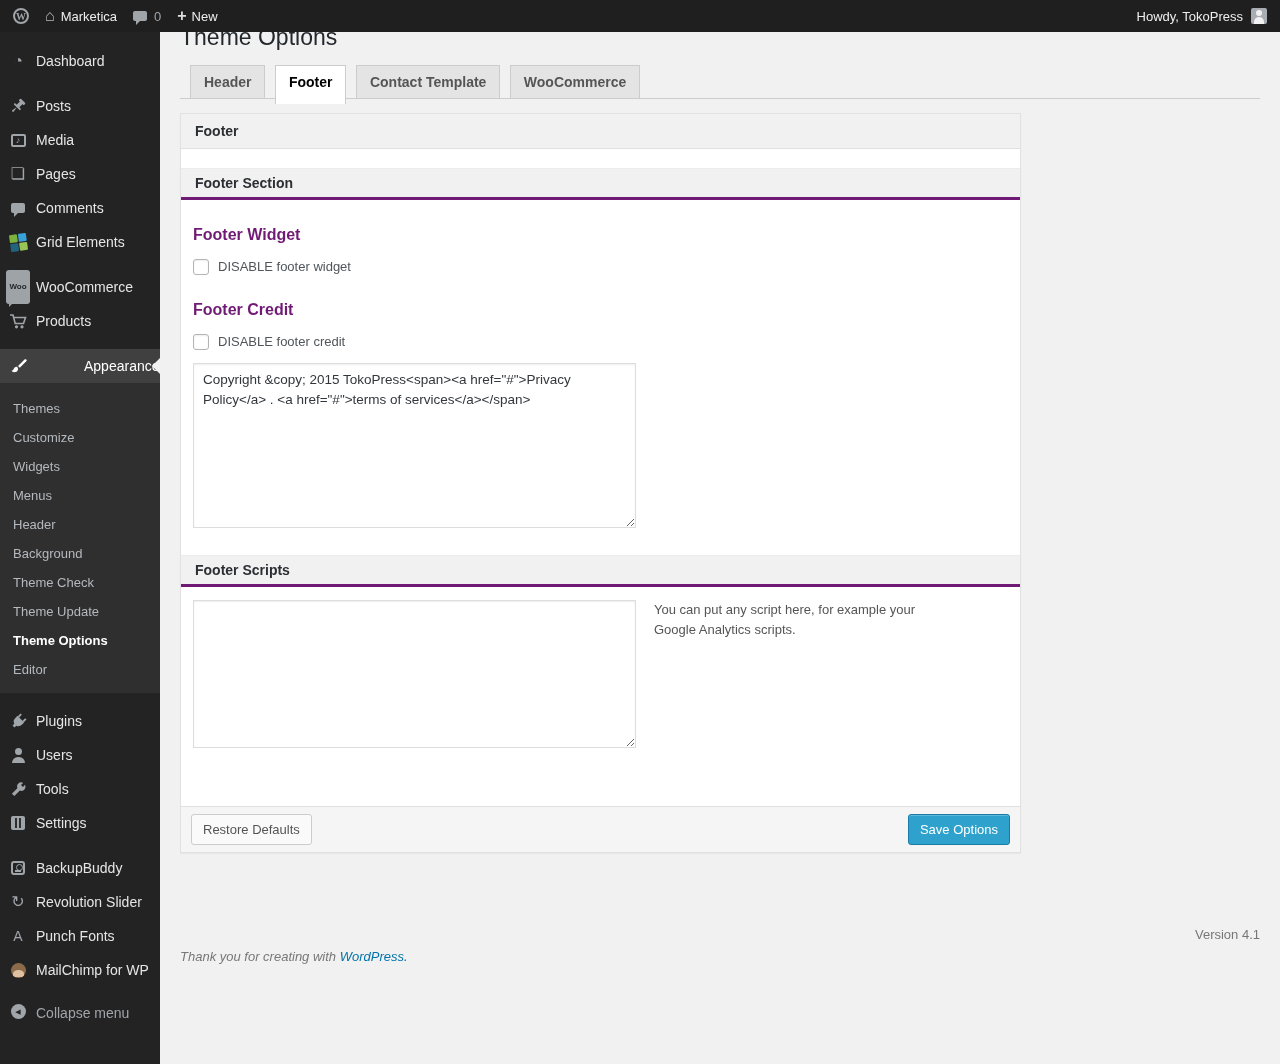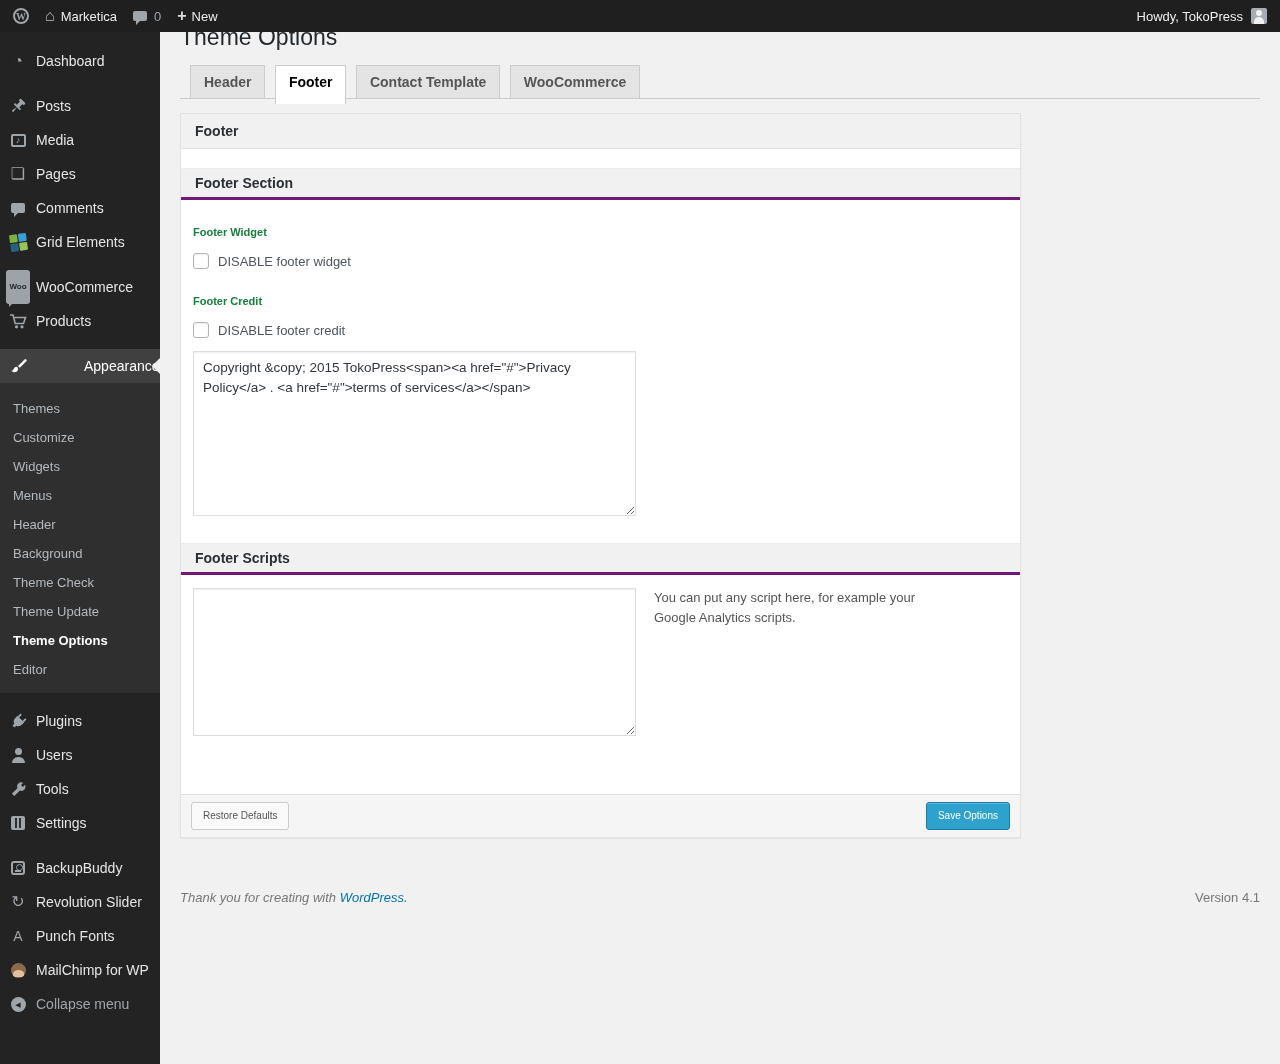--- a/index.html
+++ b/index.html
@@ -27,21 +27,21 @@
     border-radius:50%; background:#f1f1f1; }
   .avatar::after { content:""; position:absolute; top:9px; left:3px; width:10px; height:8px;
     border-radius:5px 5px 0 0; background:#f1f1f1; }
 
   
   .sidebar { position:absolute; top:32px; left:0; bottom:0; width:160px; background:#232323;
     padding-top:12px; }
   .spacer { height:11px; }
   .menu-item { height:34px; display:flex; align-items:center; font-size:14px; color:#e5e5e5;
     cursor:pointer; position:relative; }
-  .menu-item.dim { color:#a0a5aa; }
+  .menu-item.dim { color:#a0a5aa;align-items:flex-end; }
   .mi { width:20px; height:20px; flex:0 0 20px; margin:0 8px; display:flex; align-items:center;
     justify-content:center; color:#a0a5aa; font-size:16px; line-height:1; }
   .menu-item.active { background:#404040; color:#fff;gap:48px; }
   .menu-item.active::after { content:""; position:absolute; right:0; top:50%;
     transform:translateY(-50%); border:8px solid transparent; border-right:8px solid #f1f1f1; }
   .submenu { background:#2f2f2f; padding:11px 0 9px; }
   .sub-item { padding:7px 0 7px 13px; font-size:13px; color:#b4b9be; cursor:pointer; }
   .sub-item.current { color:#fff; font-weight:bold; }
 
   
@@ -84,43 +84,43 @@
   .tab.active { background:#fff; color:#000; padding-bottom:14px; position:relative; z-index:2; }
 
   .panel { width:841px; margin-top:14px; background:#fff; border:1px solid #e1e1e1;
     box-shadow:0 1px 1px rgba(0,0,0,.04); }
   .panel-header { background:#f1f1f1; border-bottom:1px solid #e0e0e0; padding:9px 14px;
     font-size:14px; font-weight:bold; color:#2b2f33; }
   .panel-gap { height:19px; background:#fff; }
   .section-bar { background:#f1f1f1; border-top:1px solid #ececec; border-bottom:3px solid #701a75;
     padding:6px 14px; font-size:14px; font-weight:bold; color:#2b2f33; }
   .section-body { padding:0 14px 27px 12px; }
-  .field-label { margin-top:26px; font-weight:bold; font-size:11px; color:#15803d; }
-  .check-row { margin-top:15px; display:flex; align-items:center; }
+  .field-label { margin-top:26px; font-weight:bold; font-size:16px; color:#701a75; }
+  .check-row { margin-top:15px; display:flex; }
   .checkbox { width:16px; height:16px; border:1px solid #b4b4b4; border-radius:3px; background:#fff;
     box-shadow:inset 0 1px 2px rgba(0,0,0,.07); cursor:pointer; flex:0 0 16px; }
   .check-label { margin-left:9px; font-size:13px; color:#4e555b; }
   textarea.ta { display:block; margin-top:13px; width:443px; border:1px solid #ddd; padding:6px 9px;
     font-family:"Liberation Sans", sans-serif; font-size:13.5px; line-height:1.45; color:#32373c;
     box-shadow:inset 0 1px 2px rgba(0,0,0,.07); resize:both; background:#fff; }
   .ta-credit { height:165px; }
   .ta-script { height:148px; }
   .script-row { display:flex; align-items:flex-start; margin-top:13px; }
   .field-desc { margin-left:18px; width:305px; font-size:13px; color:#555; line-height:1.55; }
   .section-body.last { padding-bottom:58px; }
   .action-bar { display:flex; justify-content:space-between; align-items:center; background:#f5f5f5;
     border-top:1px solid #e0e0e0; padding:7px 10px; }
-  .btn { font-family:inherit; font-size:10px; line-height:1; padding:8px 11px; border-radius:3px; cursor:pointer; }
+  .btn { font-family:inherit; font-size:13px; line-height:1; padding:8px 11px; border-radius:3px; cursor:pointer; }
   .btn-secondary { background:#fafafa; border:1px solid #ccc; color:#555; }
   .btn-primary { background:#2ea2cc; border:1px solid #1b7aa6; color:#fff;
     box-shadow:inset 0 1px 0 rgba(120,200,230,.6); }
 
   .page-footer { display:flex; justify-content:space-between; align-items:center; margin-top:52px;
     font-size:13px; color:#777; }
-  .thanks { font-style:italic; }
+  .thanks { font-style:italic;margin-top:44px; }
   .thanks a { color:#0073aa; text-decoration:none; font-style:italic; cursor:pointer; }
 </style>
 </head>
 <body>
 
 <div class="adminbar">
   <div class="ab-item">
     <span class="wplogo">W</span>
   </div>
   <div class="ab-item">

